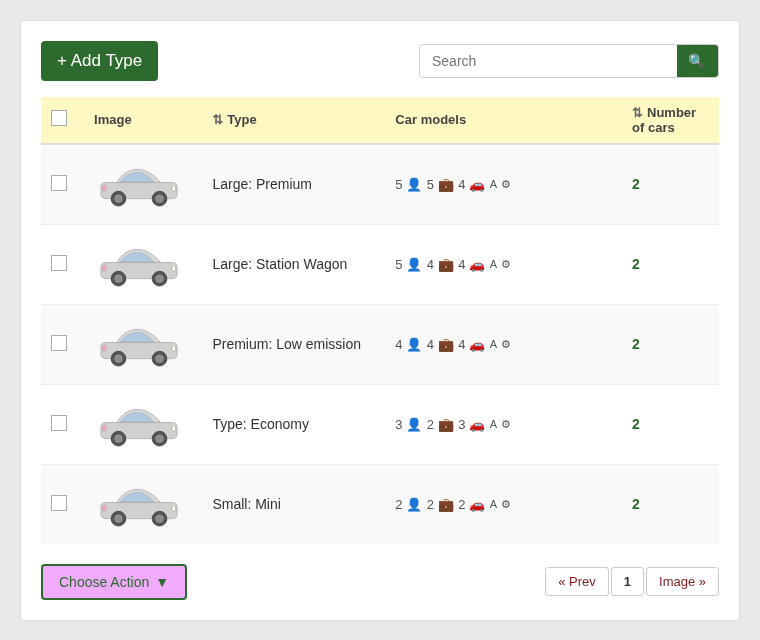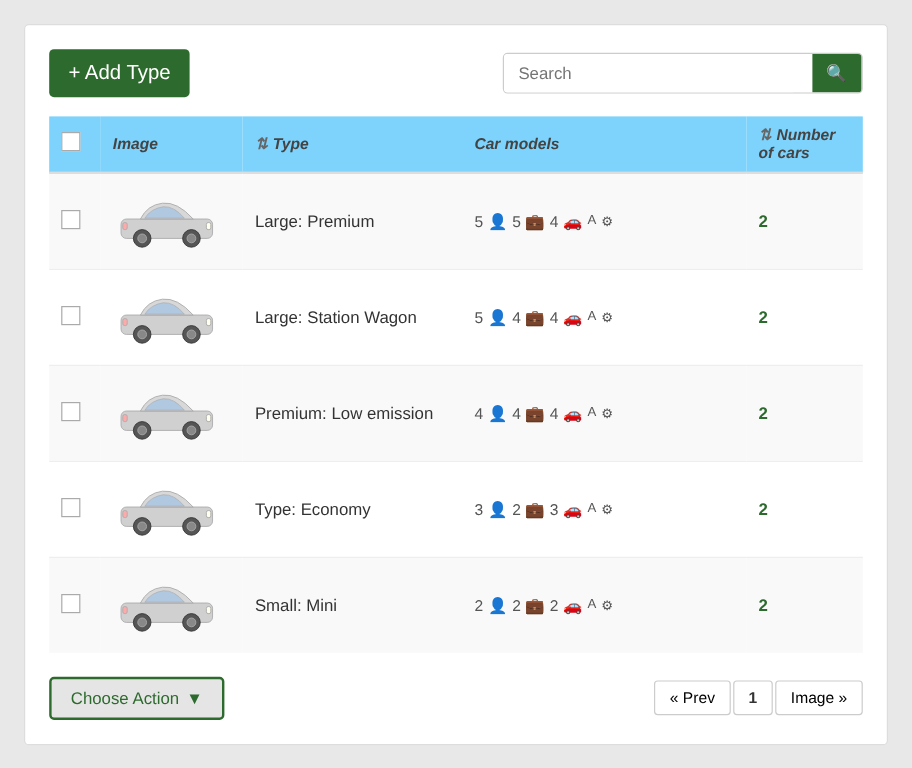--- a/index.html
+++ b/index.html
@@ -116,21 +116,21 @@
     .icon-ac { font-size: 11px; color: #555; }
     .icon-gear { font-size: 11px; color: #555; }
     .num-green { color: #2d6a2d; font-weight: bold; }
     .footer {
       display: flex;
       justify-content: space-between;
       align-items: center;
       margin-top: 20px;
     }
     .choose-action-btn {
-      background: #e5e5e5;
+      background: #f0abfc;
       color: #2d6a2d;
       border: 2px solid #2d6a2d;
       border-radius: 4px;
       padding: 8px 16px;
       font-size: 14px;
       cursor: pointer;
       display: flex;
       align-items: center;
       gap: 6px;
     }
@@ -138,30 +138,30 @@
       display: flex;
       align-items: center;
       gap: 2px;
     }
     .page-btn {
       border: 1px solid #ccc;
       background: #fff;
       padding: 6px 12px;
       cursor: pointer;
       font-size: 13px;
-      color: #000000;
+      color: #7f1d1d;
       border-radius: 3px;
     }
     .page-btn.active {
       background: #fff;
       font-weight: bold;
       color: #333;
     }
     th .sort-icon { margin-right: 4px; color: #666; }
-    .header-row th { background: #7dd3fc; font-style: italic; }
+    .header-row th { background: #fef9c3; }
   </style>
 </head>
 <body>
 
 <div class="container">
 
   <div class="toolbar">
     <button class="add-btn">+ Add Type</button>
     <div class="search-box">
       <input class="search-input" type="text" placeholder="Search" style="">

